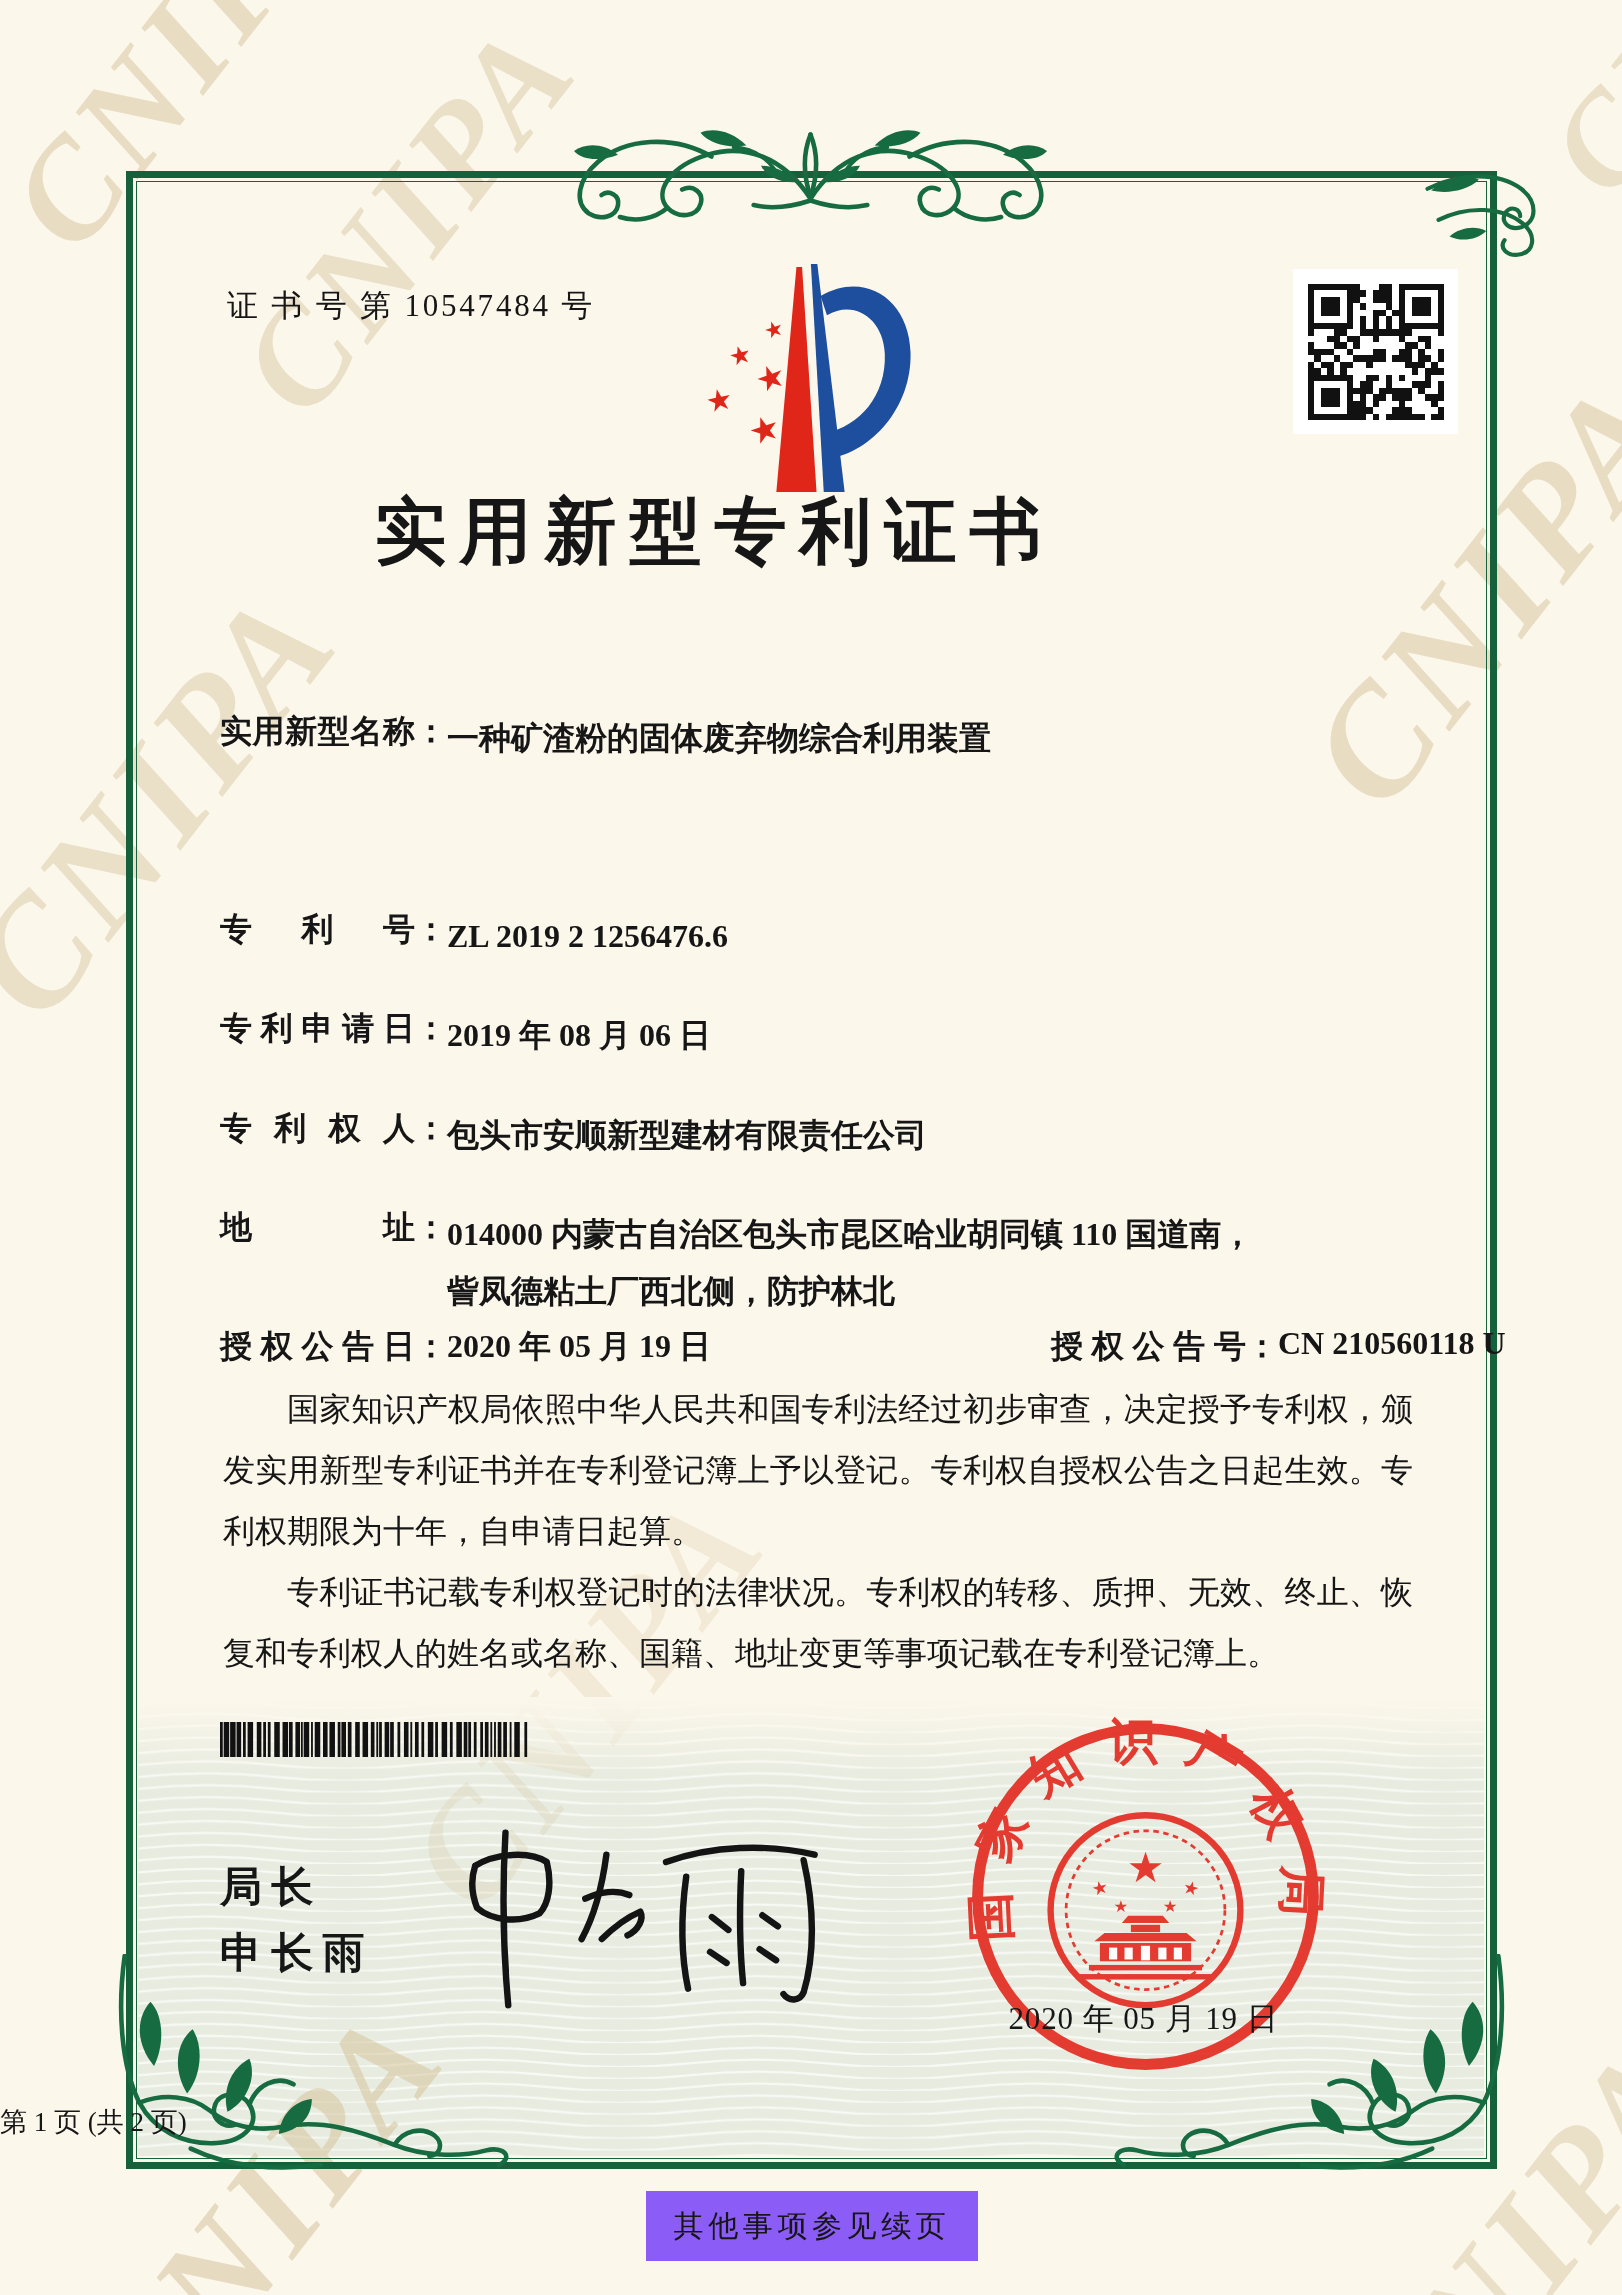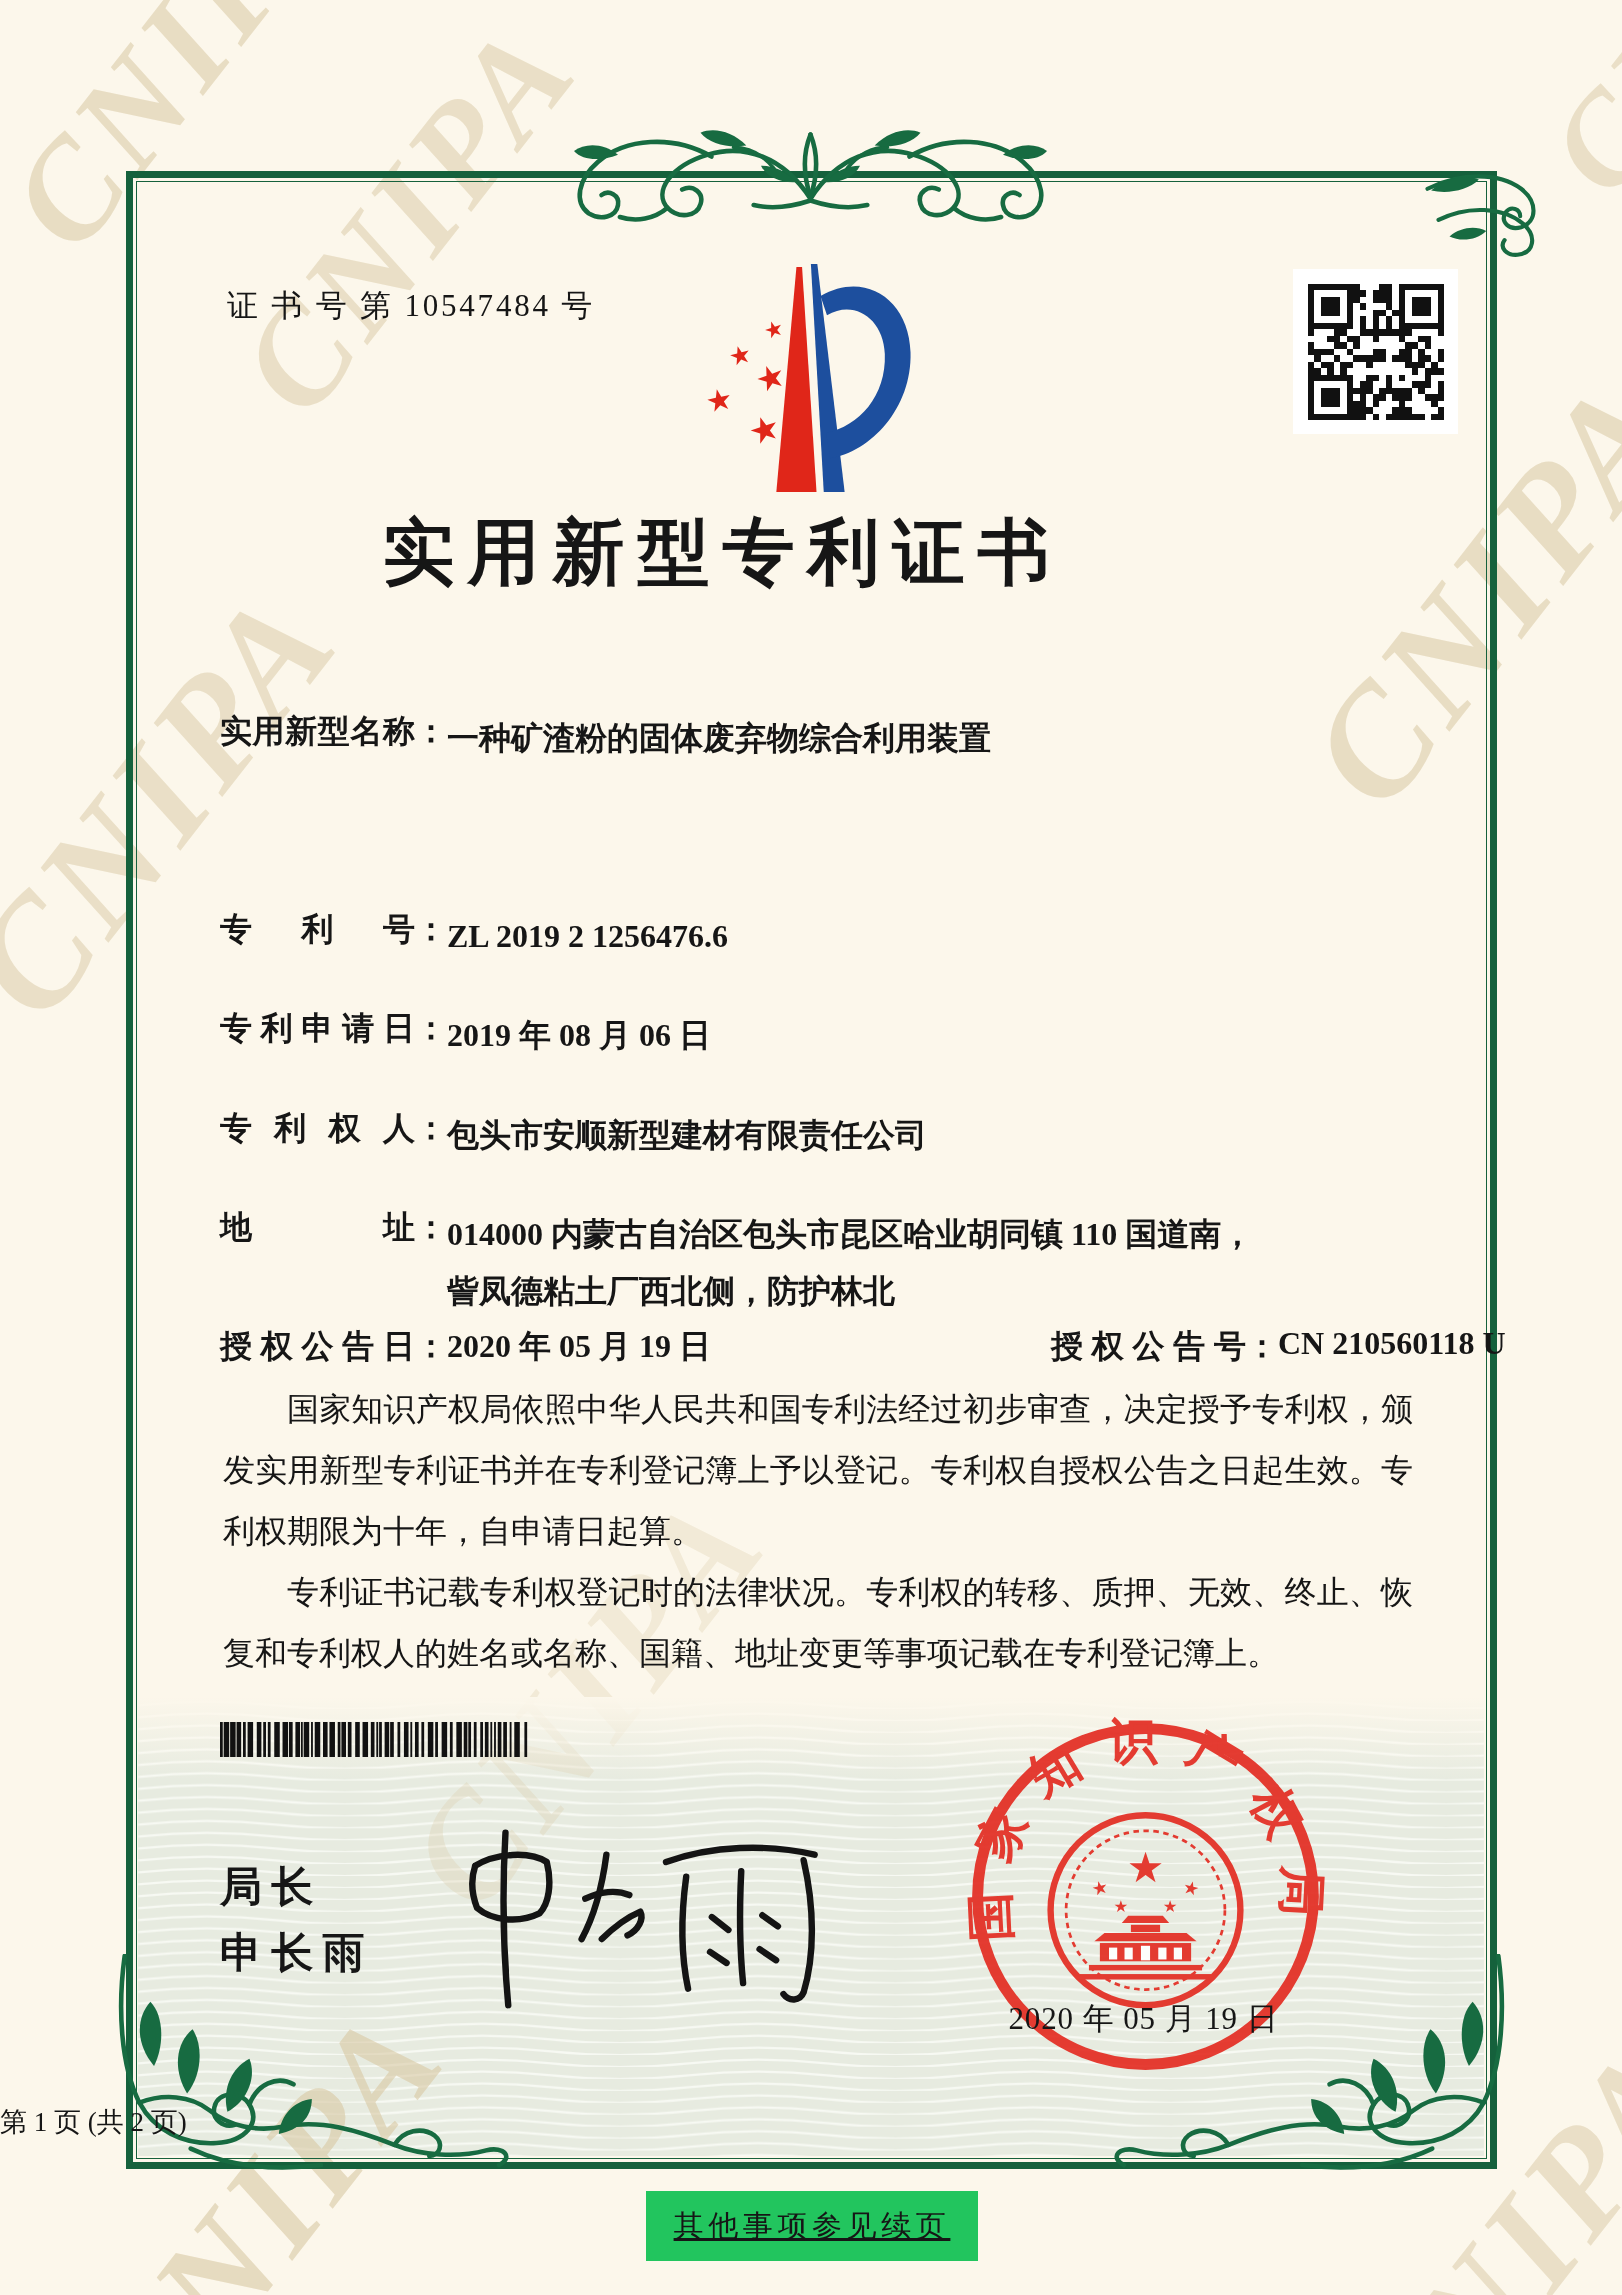--- a/index.html
+++ b/index.html
@@ -9,38 +9,38 @@
   .wm{position:absolute;font-family:"Liberation Serif","DejaVu Serif",serif;font-weight:bold;font-style:italic;
       color:#d9c9a4;letter-spacing:7.3px;transform:rotate(-52deg);white-space:nowrap;pointer-events:none;}
   
   .frame{position:absolute;left:126px;top:171px;width:1371px;height:1998px;border:7.3px solid #15613c;box-sizing:border-box;}
   .frame-inner{position:absolute;left:2.8px;top:2.8px;right:2.8px;bottom:2.8px;border:1.8px solid #15613c;}
   
   .wavefade{position:absolute;left:138px;top:1697px;width:1346px;height:83px;
             background:linear-gradient(rgba(252,247,235,1),rgba(252,247,235,0));z-index:4;}
   
   .cert-no{position:absolute;left:219px;top:285px;font-size:31px;letter-spacing:2.8px;z-index:6;margin-left:8px;}
-  .title{position:absolute;left:0;top:505px;width:1429px;text-align:center;font-size:72px;font-weight:bold;
-         letter-spacing:13px;z-index:6;padding-left:8px;}
+  .title{position:absolute;left:0;top:484px;width:1429px;text-align:center;font-size:72px;font-weight:bold;
+         letter-spacing:13px;z-index:6;}
   .frow{position:absolute;left:220px;font-size:32px;z-index:6;white-space:nowrap;font-weight:bold;}
   .flabel{display:inline-block;width:195px;text-align:justify;text-align-last:justify;vertical-align:top;}
   .colon{display:inline-block;vertical-align:top;}
   .fvalue{display:inline-block;vertical-align:top;white-space:normal;width:975px;line-height:57px;}
   .fvalue .addr2{display:block;}
   .grant2{position:absolute;left:831px;top:0;}
   .paras{position:absolute;left:223px;top:1379px;width:1190px;font-size:32px;line-height:61px;
          text-align:justify;z-index:6;}
   .paras p{margin:0;text-indent:2em;}
   .director{position:absolute;left:220px;font-family:"Liberation Sans","DejaVu Sans",sans-serif;
             font-weight:600;font-size:42px;letter-spacing:9.2px;z-index:6;}
   .seal-date{position:absolute;left:969px;top:1998px;width:349px;text-align:center;font-size:31px;
              letter-spacing:0.9px;z-index:8;}
   .page-num{position:absolute;left:0;top:2104px;width:1623px;text-align:left;font-size:27px;z-index:6;}
-  .note-box{position:absolute;left:646px;top:2191px;width:332px;height:70px;background:#22c55e;z-index:6;
-            display:flex;align-items:center;justify-content:center;text-decoration:underline;}
+  .note-box{position:absolute;left:646px;top:2191px;width:332px;height:70px;background:#8b5cf6;z-index:6;
+            display:flex;align-items:center;justify-content:center;}
   .note-box span{font-size:30px;letter-spacing:4.6px;}
   .qr-box{position:absolute;left:1293px;top:269px;width:165px;height:165px;background:#ffffff;z-index:6;}
   .qr-box svg{position:absolute;left:14.7px;top:14.7px;}
   .abs{position:absolute;}
 </style>
 </head>
 <body>
 
 <div class="page">
 

